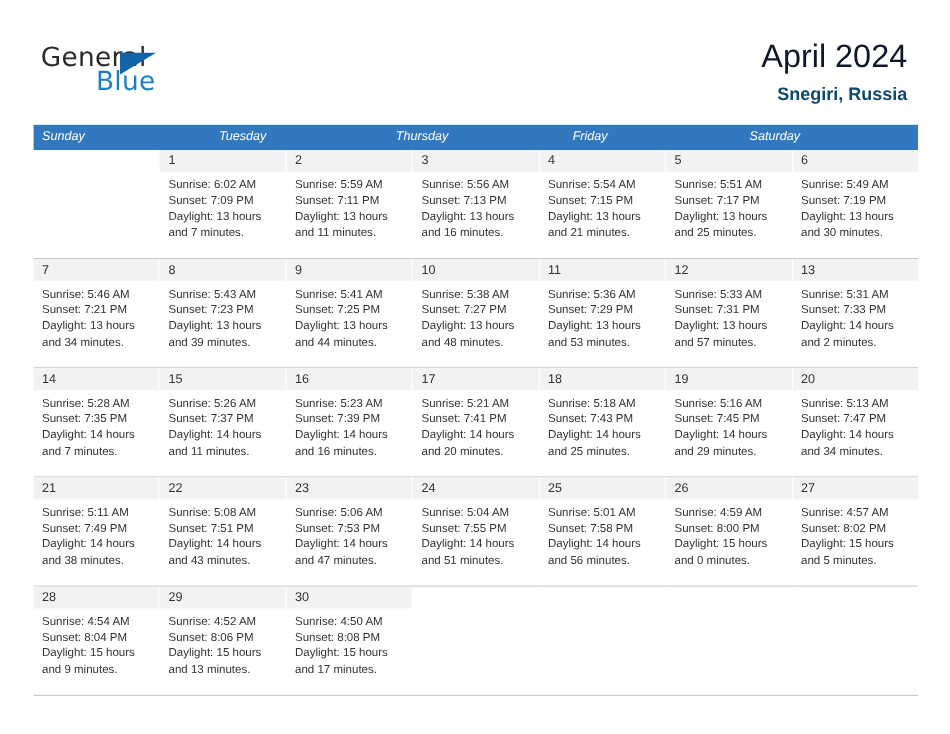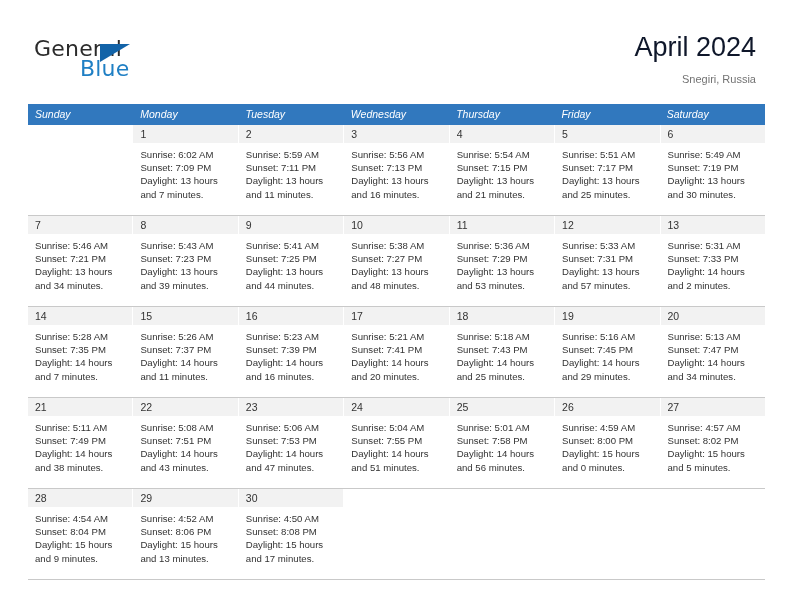--- a/index.html
+++ b/index.html
@@ -75,23 +75,23 @@
     text-align: right;
   }
   .cal-title {
     font-size: 27px;
     font-weight: 400;
     color: #0f172a;
     line-height: 34px;
     white-space: nowrap;
   }
   .cal-subtitle {
-    font-size: 11px;
-    font-weight: 400;
-    color: #737373;
+    font-size: 15px;
+    font-weight: 700;
+    color: #0c4a6e;
     line-height: 22px;
     margin-top: 4px;
     white-space: nowrap;
   }
 
   
   .calendar {
     position: absolute;
     left: 28px;
     top: 104px;
@@ -177,23 +177,21 @@
     <div class="title-block">
       <div class="cal-title">April 2024</div>
       <div class="cal-subtitle">Snegiri, Russia</div>
     </div>
 
   </div>
 
   <div class="calendar">
     <div class="weekdays">
         <div class="weekday">Sunday</div>
-        <div class="weekday">Monday</div>
         <div class="weekday">Tuesday</div>
-        <div class="weekday">Wednesday</div>
         <div class="weekday">Thursday</div>
         <div class="weekday">Friday</div>
         <div class="weekday">Saturday</div>
       </div>
     <div class="weeks">
         <div class="week">
           <div class="day-cell empty">
             <div class="daynum-bar">
               <span class="daynum"></span>
             </div>

